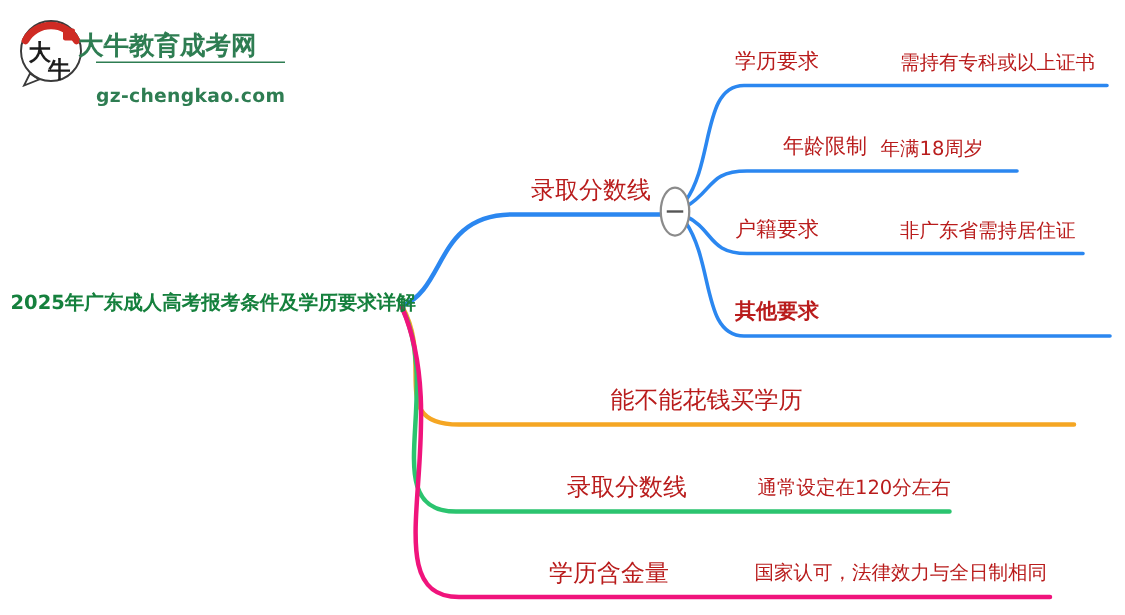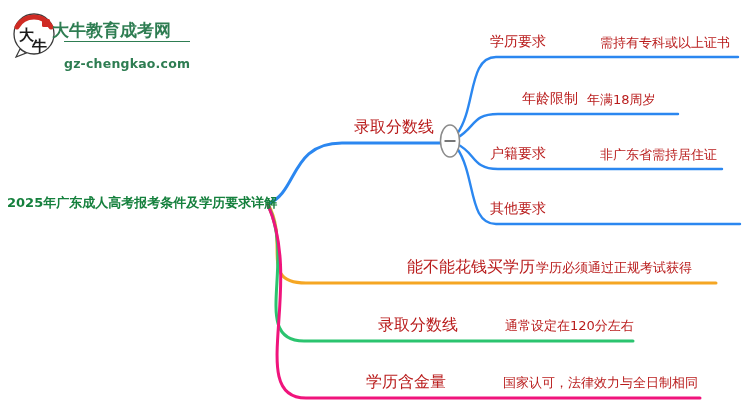--- a/index.html
+++ b/index.html
@@ -94,24 +94,23 @@
 
   <div class="txt child-label" style="left:490px; top:33px;">学历要求</div>
   <div class="txt child-value" style="left:600px; top:35px;">需持有专科或以上证书</div>
 
   <div class="txt child-label" style="left:490px; top:90px;margin-left:32px;">年龄限制</div>
   <div class="txt child-value" style="left:587px; top:92px;">年满18周岁</div>
 
   <div class="txt child-label" style="left:490px; top:145px;">户籍要求</div>
   <div class="txt child-value" style="left:600px; top:147px;">非广东省需持居住证</div>
 
-  <div class="txt child-label" style="left:490px; top:200px;">其他要求</div>
+  <div class="txt child-label" style="left:490px; top:200px;font-weight:bold;">其他要求</div>
 
   <div class="txt branch-label" style="left:366px; top:257px;margin-left:41px;">能不能花钱买学历</div>
-  <div class="txt child-value" style="left:536px; top:260px;">学历必须通过正规考试获得</div>
 
   <div class="txt branch-label" style="left:366px; top:315px;margin-left:12px;">录取分数线</div>
   <div class="txt child-value" style="left:505px; top:318px;">通常设定在120分左右</div>
 
   <div class="txt child-value" style="left:503px; top:375px;">国家认可，法律效力与全日制相同</div>
   <div class="txt branch-label" style="left:366px; top:372px;">学历含金量</div>
 
 </div>
 
 </body></html>

